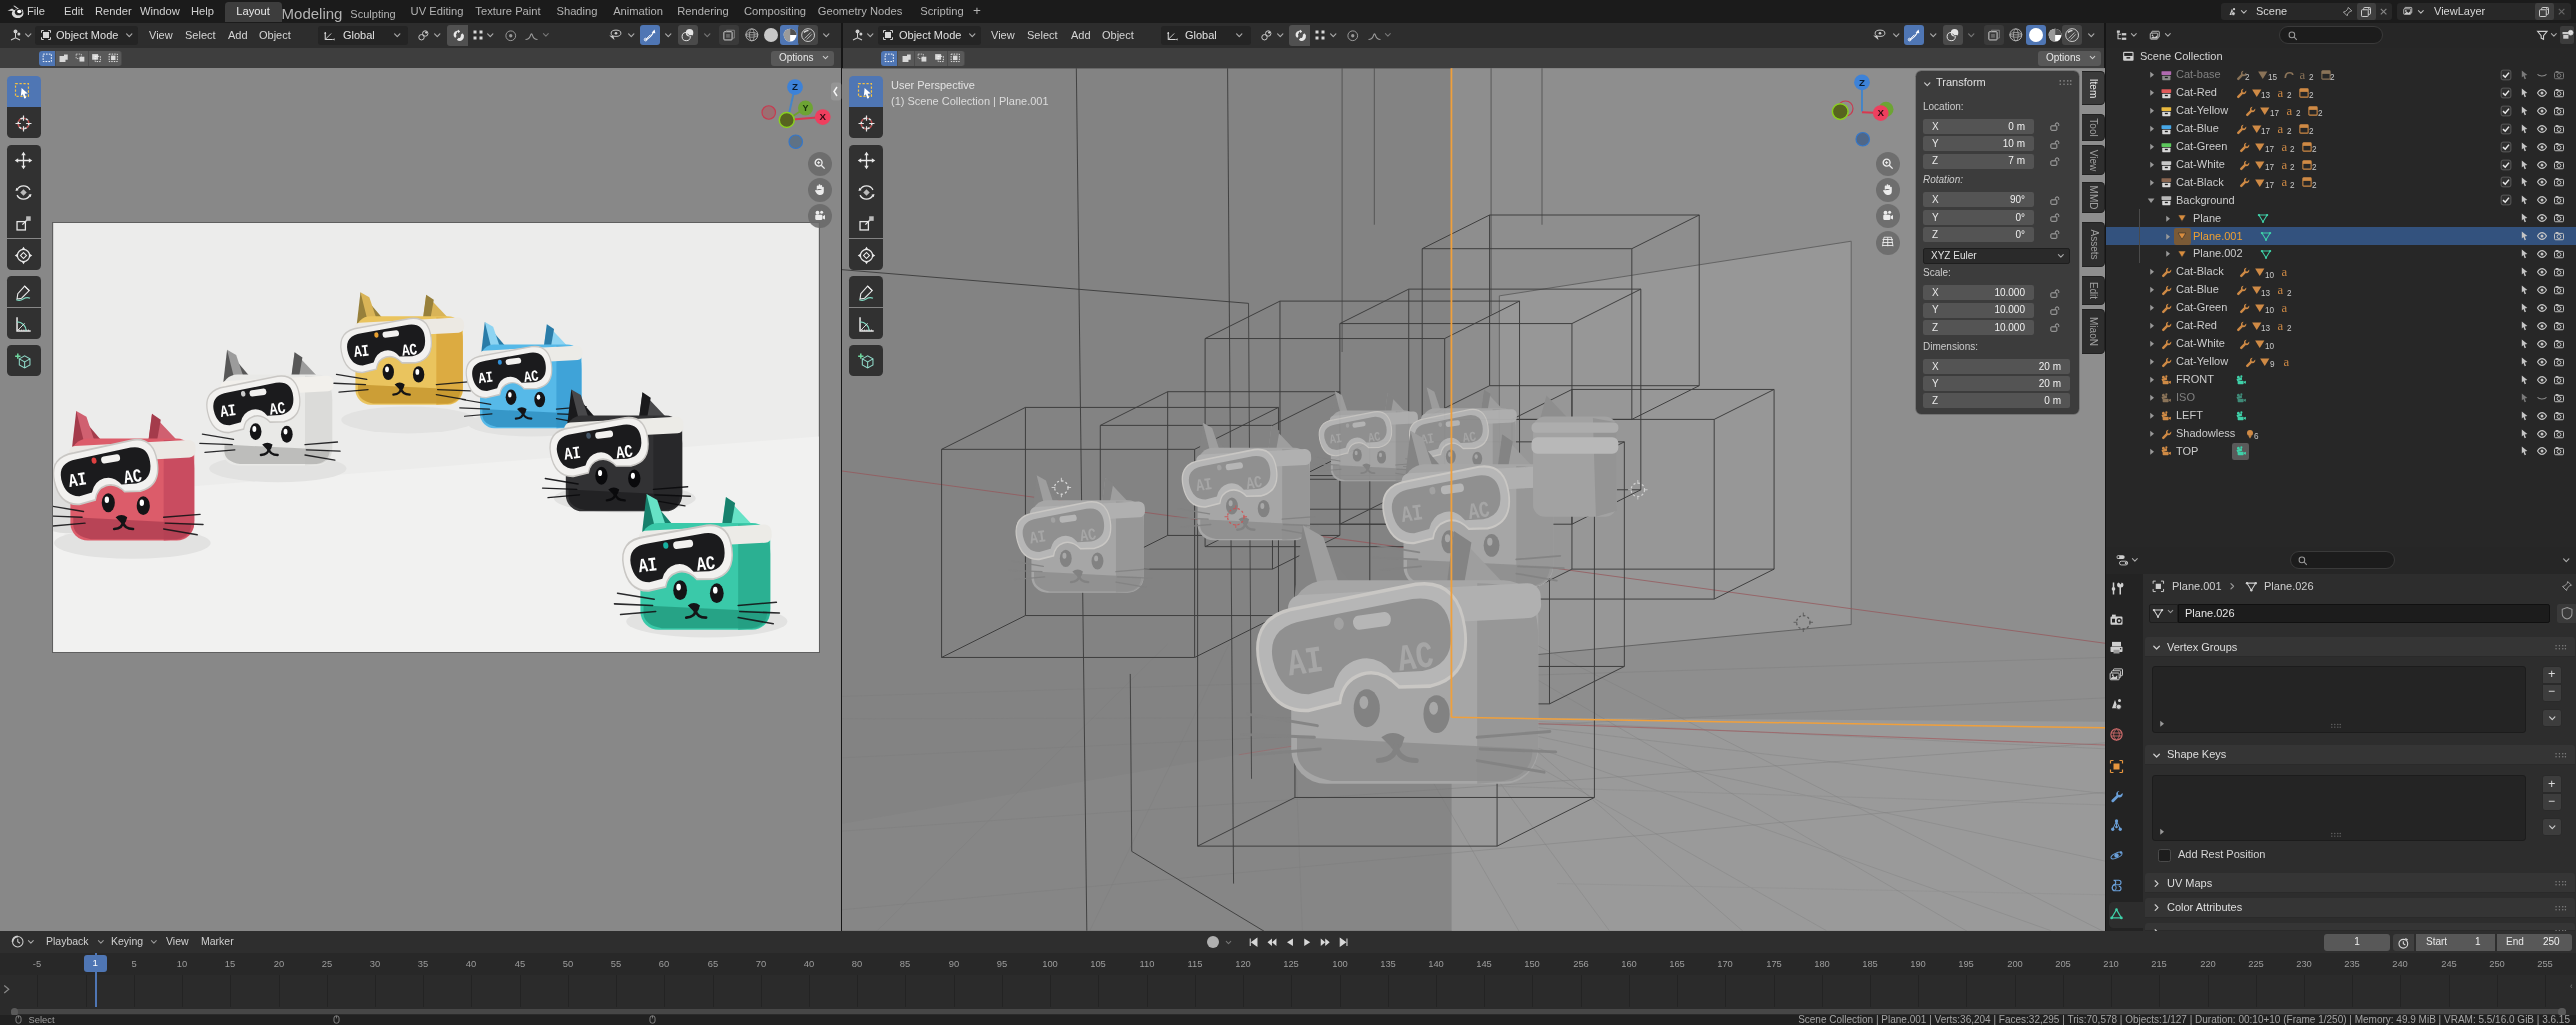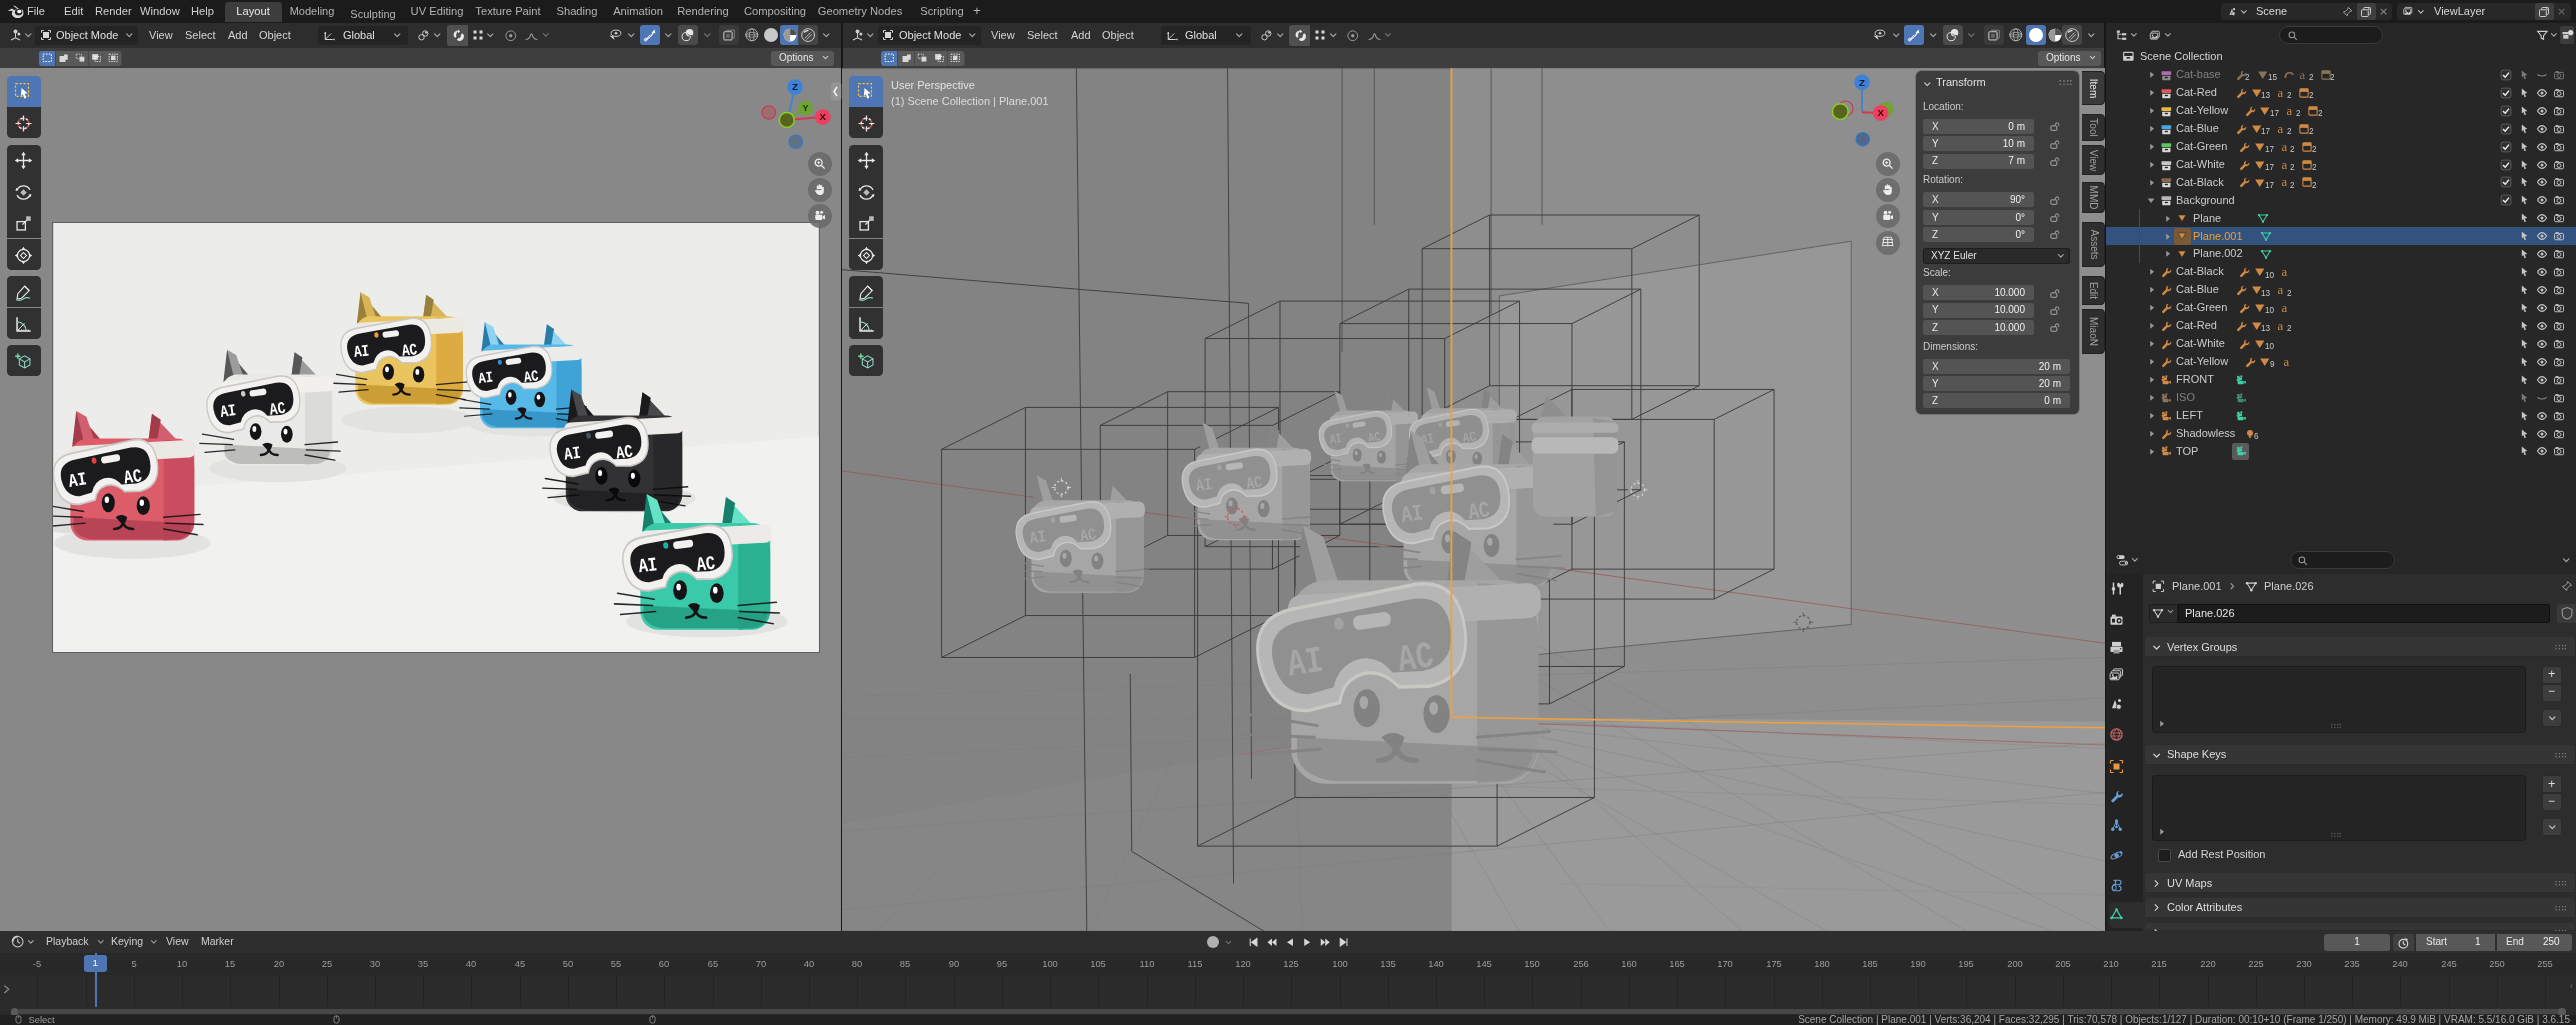--- a/index.html
+++ b/index.html
@@ -129,21 +129,21 @@
 <ellipse cx="18.6" cy="10.6" rx="5.6" ry="4.6" fill="#222222"></ellipse>
 <ellipse cx="19.6" cy="9.6" rx="3.2" ry="2.5" fill="#ffffff"></ellipse>
 </svg>
 <div style="position:absolute;left:27px;top:4.5px;font-size:11.2px;color:#d2d2d2;font-weight:normal;white-space:nowrap;">File</div>
 <div style="position:absolute;left:64px;top:4.5px;font-size:11.2px;color:#d2d2d2;font-weight:normal;white-space:nowrap;">Edit</div>
 <div style="position:absolute;left:95px;top:4.5px;font-size:11.2px;color:#d2d2d2;font-weight:normal;white-space:nowrap;">Render</div>
 <div style="position:absolute;left:140px;top:4.5px;font-size:11.2px;color:#d2d2d2;font-weight:normal;white-space:nowrap;">Window</div>
 <div style="position:absolute;left:191px;top:4.5px;font-size:11.2px;color:#d2d2d2;font-weight:normal;white-space:nowrap;">Help</div>
 <div style="position:absolute;left:225px;top:2.2px;width:57px;height:20px;background:#3d3d3d;border-radius:3.7px 3.7px 0 0"></div>
 <div style="position:absolute;left:253px;top:4.5px;transform:translateX(-50%);font-size:11.2px;color:#e8e8e8;white-space:nowrap;">Layout</div>
-<div style="position:absolute;left:312px;top:4.5px;transform:translateX(-50%);font-size:11px;color:#b4b4b4;white-space:nowrap;">Modeling</div>
+<div style="position:absolute;left:312px;top:4.5px;transform:translateX(-50%);font-size:15px;color:#b4b4b4;white-space:nowrap;">Modeling</div>
 <div style="position:absolute;left:373px;top:8px;transform:translateX(-50%);font-size:11px;color:#b4b4b4;white-space:nowrap;">Sculpting</div>
 <div style="position:absolute;left:437px;top:4.5px;transform:translateX(-50%);font-size:11.2px;color:#b4b4b4;white-space:nowrap;">UV Editing</div>
 <div style="position:absolute;left:508px;top:4.5px;transform:translateX(-50%);font-size:11.2px;color:#b4b4b4;white-space:nowrap;">Texture Paint</div>
 <div style="position:absolute;left:577px;top:4.5px;transform:translateX(-50%);font-size:11.2px;color:#b4b4b4;white-space:nowrap;">Shading</div>
 <div style="position:absolute;left:638px;top:4.5px;transform:translateX(-50%);font-size:11.2px;color:#b4b4b4;white-space:nowrap;">Animation</div>
 <div style="position:absolute;left:703px;top:4.5px;transform:translateX(-50%);font-size:11.2px;color:#b4b4b4;white-space:nowrap;">Rendering</div>
 <div style="position:absolute;left:775px;top:4.5px;transform:translateX(-50%);font-size:11.2px;color:#b4b4b4;white-space:nowrap;">Compositing</div>
 <div style="position:absolute;left:860px;top:4.5px;transform:translateX(-50%);font-size:11.2px;color:#b4b4b4;white-space:nowrap;">Geometry Nodes</div>
 <div style="position:absolute;left:942px;top:4.5px;transform:translateX(-50%);font-size:11.2px;color:#b4b4b4;white-space:nowrap;">Scripting</div>
 <div style="position:absolute;left:973px;top:3px;font-size:13.5px;color:#b4b4b4;font-weight:normal;white-space:nowrap;">+</div>
@@ -1114,21 +1114,21 @@
       <rect x="2.5" y="6.5" width="8" height="6" rx="1" fill="none" stroke="#b5b5b5" stroke-width="1.2"></rect>
       <path d="M8.5 6 V4.8 a2.3 2.3 0 0 1 4.6 0 V6.5" fill="none" stroke="#b5b5b5" stroke-width="1.2"></path>
     </svg>
 <div style="position:absolute;left:1923px;top:154px;width:111px;height:15px;background:#545454;border-radius:2.2px"></div>
     <div style="position:absolute;left:1932px;top:155px;font-size:10px;color:#e8e8e8;font-weight:normal;white-space:nowrap;">Z</div>
     <div style="position:absolute;left:1923px;top:155px;width:102px;text-align:right;font-size:10px;color:#f0f0f0">7 m</div>
     <svg class="abs" style="left:2049px;top:156px" width="11.2" height="11.2" viewBox="0 0 15 15">
       <rect x="2.5" y="6.5" width="8" height="6" rx="1" fill="none" stroke="#b5b5b5" stroke-width="1.2"></rect>
       <path d="M8.5 6 V4.8 a2.3 2.3 0 0 1 4.6 0 V6.5" fill="none" stroke="#b5b5b5" stroke-width="1.2"></path>
     </svg>
-<div style="position:absolute;left:1923px;top:174px;font-size:10px;color:#cccccc;font-weight:normal;white-space:nowrap;">Rotation:</div>
+<div style="position:absolute;left:1923px;top:174px;font-size:10px;color:#cccccc;font-weight:normal;white-space:nowrap;font-style:italic;">Rotation:</div>
 <div style="position:absolute;left:1923px;top:192px;width:111px;height:15px;background:#545454;border-radius:2.2px"></div>
     <div style="position:absolute;left:1932px;top:194px;font-size:10px;color:#e8e8e8;font-weight:normal;white-space:nowrap;">X</div>
     <div style="position:absolute;left:1923px;top:194px;width:102px;text-align:right;font-size:10px;color:#f0f0f0">90°</div>
     <svg class="abs" style="left:2049px;top:195px" width="11.2" height="11.2" viewBox="0 0 15 15">
       <rect x="2.5" y="6.5" width="8" height="6" rx="1" fill="none" stroke="#b5b5b5" stroke-width="1.2"></rect>
       <path d="M8.5 6 V4.8 a2.3 2.3 0 0 1 4.6 0 V6.5" fill="none" stroke="#b5b5b5" stroke-width="1.2"></path>
     </svg>
 <div style="position:absolute;left:1923px;top:210px;width:111px;height:15px;background:#545454;border-radius:2.2px"></div>
     <div style="position:absolute;left:1932px;top:212px;font-size:10px;color:#e8e8e8;font-weight:normal;white-space:nowrap;">Y</div>
     <div style="position:absolute;left:1923px;top:212px;width:102px;text-align:right;font-size:10px;color:#f0f0f0">0°</div>

